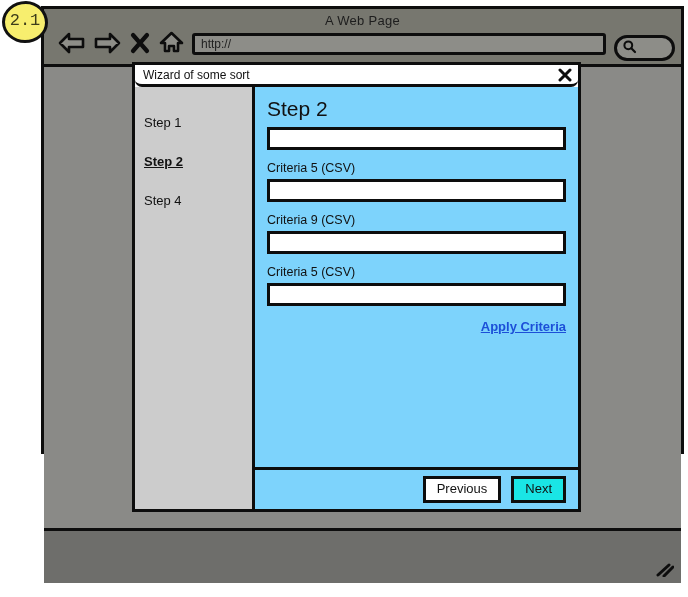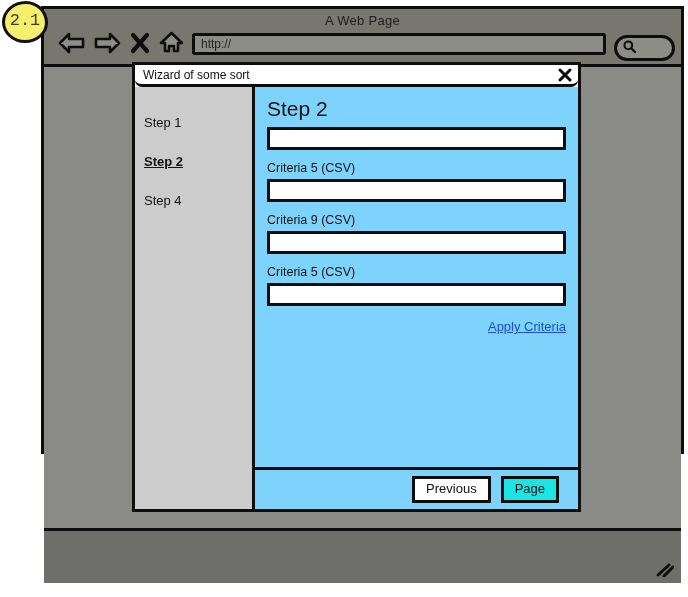--- a/index.html
+++ b/index.html
@@ -236,29 +236,30 @@
   #apply-criteria-row {
     width: 299px;
     text-align: right;
     margin-top: 4px;
   }
   #apply-criteria-link {
     font-size: 13px;
     color: #1c4fd8;
     text-decoration: underline;
     cursor: pointer;
+    font-weight: bold;
   }
 
   #dialog-footer {
     height: 42px;
     border-top: 3px solid #0d0d0d;
     display: flex;
     align-items: center;
     justify-content: flex-end;
-    padding-right: 21px;
+    padding-right: 14px;
     gap: 10px;
     box-sizing: border-box;
   }
   .wizard-button {
     border: 3px solid #0d0d0d;
     background: #ffffff;
     font-family: "Liberation Sans", sans-serif;
     font-size: 13px;
     color: #111111;
     padding: 2px 11px 3px;
@@ -362,21 +363,21 @@
             <div class="field-label">Criteria 5 (CSV)</div>
             <input class="text-input" type="text" value="" placeholder="" style="">
 
             <div id="apply-criteria-row">
               <span id="apply-criteria-link">Apply Criteria</span>
             </div>
           </div>
 
           <div id="dialog-footer">
             <button class="wizard-button">Previous</button>
-            <button class="wizard-button primary">Page</button>
+            <button class="wizard-button primary">Next</button>
           </div>
 
         </div>
       </div>
     </div>
   </div>
 
   <div id="status-bar">
     <span id="resize-grip">
       <svg width="18" height="14" viewBox="0 0 18 14">

